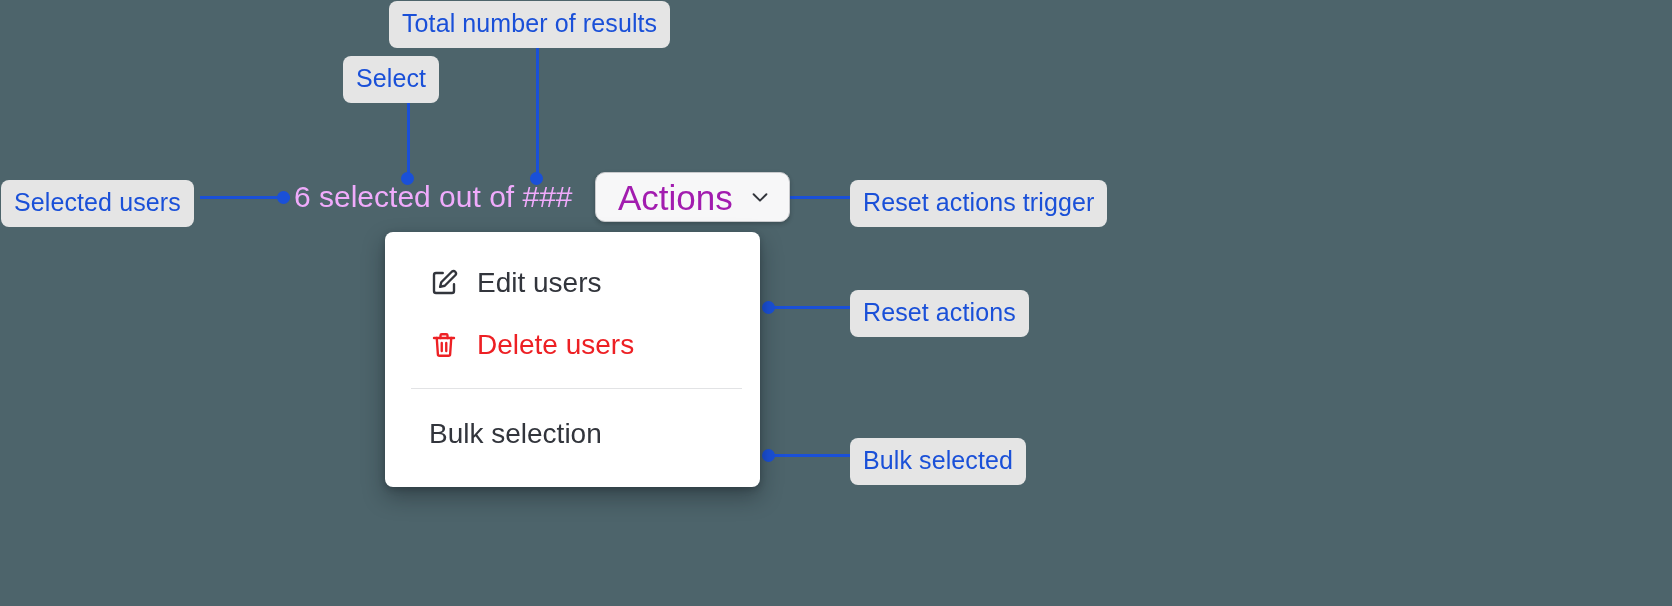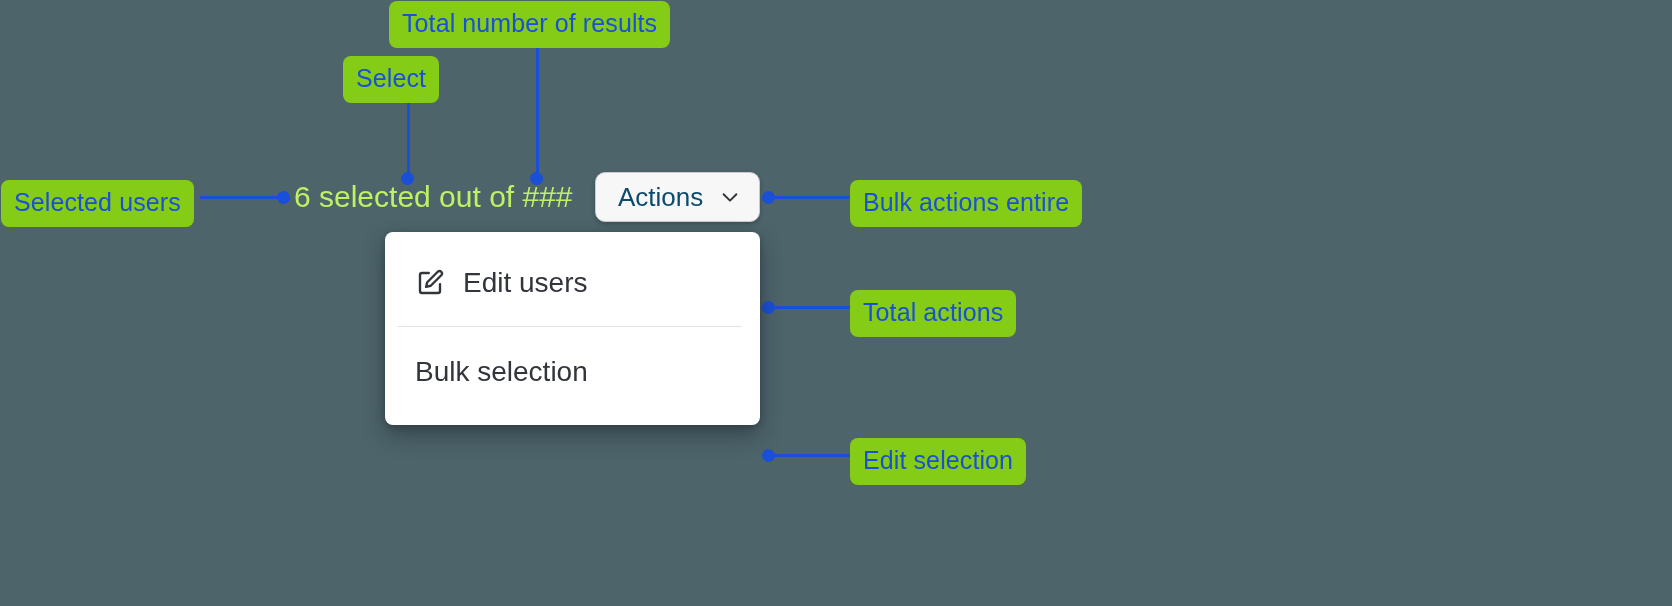--- a/index.html
+++ b/index.html
@@ -19,21 +19,21 @@
   #stage {
     position: absolute;
     inset: 0;
     width: 1672px;
     height: 606px;
   }
 
   
   .callout {
     position: absolute;
-    background: #84cc16;
+    background: #e5e5e5;
     color: #1a50d8;
     font-size: 25px;
     line-height: 1;
     font-weight: 400;
     padding: 10px 13px 12px 13px;
     border-radius: 8px;
     white-space: nowrap;
     letter-spacing: 0.1px;
   }
 
@@ -52,61 +52,61 @@
     position: absolute;
     width: 13px;
     height: 13px;
     border-radius: 50%;
     background: #1a50d8;
   }
 
   
   .status-text {
     position: absolute;
-    color: #bef264;
+    color: #f0abfc;
     font-size: 30px;
     line-height: 1;
     white-space: nowrap;
   }
 
   .actions-button {
     position: absolute;
     display: flex;
     align-items: center;
     gap: 16px;
     background: #f7f7f8;
     border: 1px solid #c9cacd;
     border-radius: 10px;
     padding: 0 18px 0 22px;
     height: 50px;
     box-sizing: border-box;
     box-shadow: 0 2px 4px rgba(20, 26, 30, 0.30);
     cursor: pointer;
   }
   .actions-button .label {
-    color: #0c4a6e;
-    font-size: 26px;
+    color: #a21caf;
+    font-size: 35px;
     line-height: 1;
     white-space: nowrap;
   }
   .chevron-icon {
     display: block;
     width: 22px;
     height: 22px;
     flex: none;
   }
 
   
   .menu {
     position: absolute;
     background: #ffffff;
     border-radius: 8px;
     box-shadow: 0 10px 22px rgba(15, 20, 25, 0.38),
                 0 2px 6px rgba(15, 20, 25, 0.22);
-    padding: 20px 0 22px 0;
+    padding: 20px 0 22px 14px;
     box-sizing: border-box;
   }
   .menu-item {
     display: flex;
     align-items: center;
     gap: 18px;
     height: 62px;
     padding: 0 30px;
     box-sizing: border-box;
     cursor: pointer;
@@ -153,25 +153,25 @@
 
   <div class="leader-h" style="left:768px; top:454px; width:92px;"></div>
   <div class="leader-dot" style="left:762px; top:449px;"></div>
 
   <div class="callout" style="left:389px; top:1px;">Total number of results</div>
 
   <div class="callout" style="left:343px; top:56px;">Select</div>
 
   <div class="callout" style="left:1px; top:180px;">Selected users</div>
 
-  <div class="callout" style="left:850px; top:180px;">Bulk actions entire</div>
-
-  <div class="callout" style="left:850px; top:290px;">Total actions</div>
-
-  <div class="callout" style="left:850px; top:438px;">Edit selection</div>
+  <div class="callout" style="left:850px; top:180px;">Reset actions trigger</div>
+
+  <div class="callout" style="left:850px; top:290px;">Reset actions</div>
+
+  <div class="callout" style="left:850px; top:438px;">Bulk selected</div>
 
   <div class="status-text" style="left:294px; top:182px;">6 selected out of ###</div>
 
   <div class="actions-button" style="left:595px; top:172px;">
     <span class="label">Actions</span>
     <span>
       <svg class="chevron-icon" viewBox="0 0 24 24" fill="none" stroke="#32353c" stroke-width="2.1" stroke-linecap="round" stroke-linejoin="round">
         <polyline points="5,9 12,16 19,9"></polyline>
       </svg>
     </span>
@@ -182,20 +182,32 @@
     <div class="menu-item">
       <span>
         <svg class="menu-icon" viewBox="0 0 24 24" fill="none" stroke="#32353c" stroke-width="1.9" stroke-linecap="round" stroke-linejoin="round">
           <path d="M11 4H5.6C4.7 4 4 4.7 4 5.6v12.8C4 19.3 4.7 20 5.6 20h12.8c.9 0 1.6-.7 1.6-1.6V13"></path>
           <path d="M18.4 2.8a2 2 0 0 1 2.8 2.8L12.6 14.2l-3.7.9.9-3.7 8.6-8.6z"></path>
         </svg>
       </span>
       <span class="mi-label">Edit users</span>
     </div>
 
+    <div class="menu-item danger">
+      <span>
+        <svg class="menu-icon" viewBox="0 0 24 24" fill="none" stroke="#ed2024" stroke-width="1.9" stroke-linecap="round" stroke-linejoin="round">
+          <path d="M4 6.4h16"></path>
+          <path d="M9.2 6.4V4.4c0-.6.5-1 1-1h3.6c.6 0 1 .4 1 1v2"></path>
+          <path d="M6.2 6.4l.9 13c0 .7.6 1.2 1.3 1.2h7.2c.7 0 1.3-.5 1.3-1.2l.9-13"></path>
+          <path d="M10.2 10.4v6.4"></path>
+          <path d="M13.8 10.4v6.4"></path>
+        </svg>
+      </span>
+      <span class="mi-label">Delete users</span>
+    </div>
 
     <div class="menu-divider"></div>
 
 
     <div class="menu-item plain">
       <span class="mi-label">Bulk selection</span>
     </div>
 
   </div>
 

